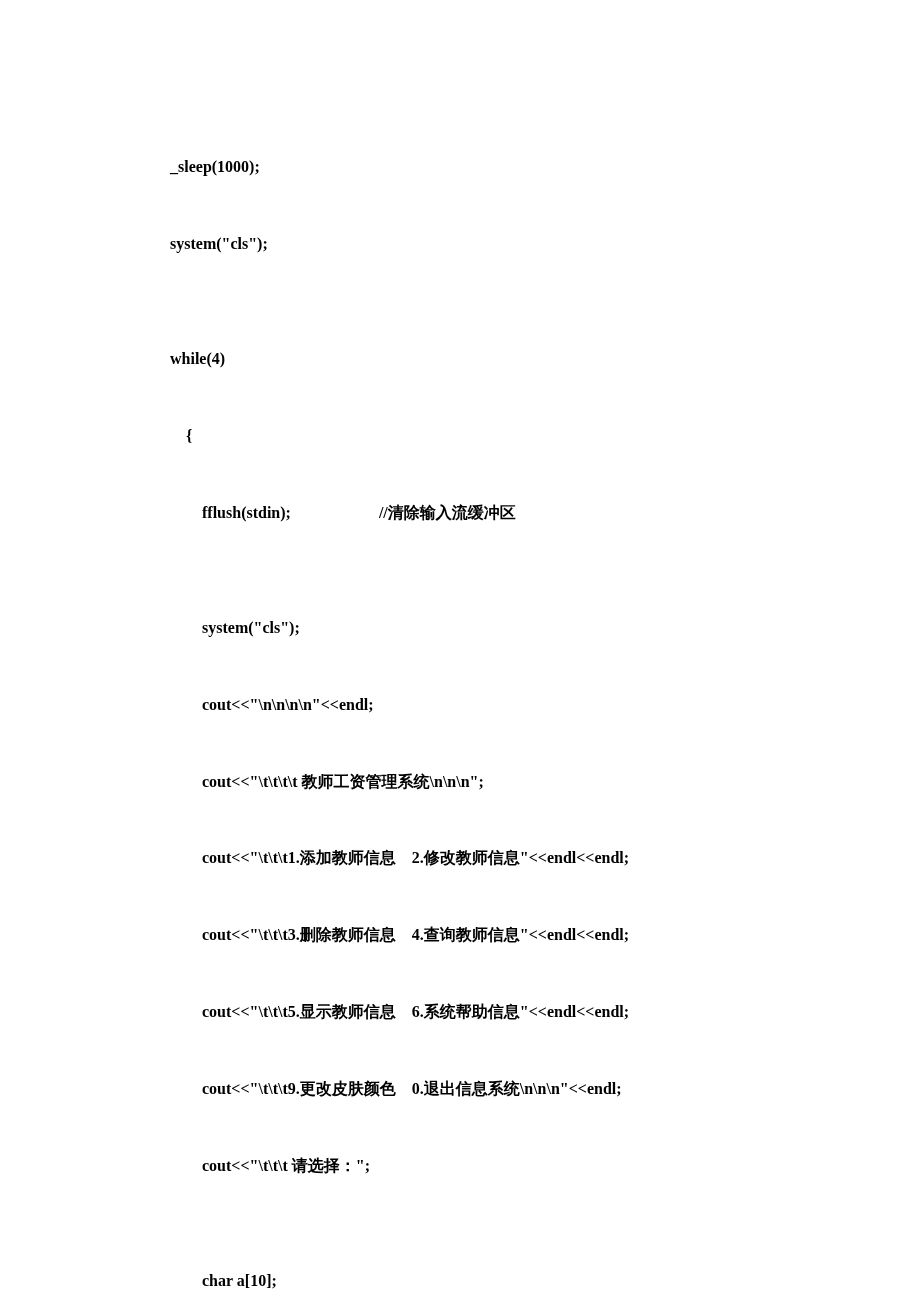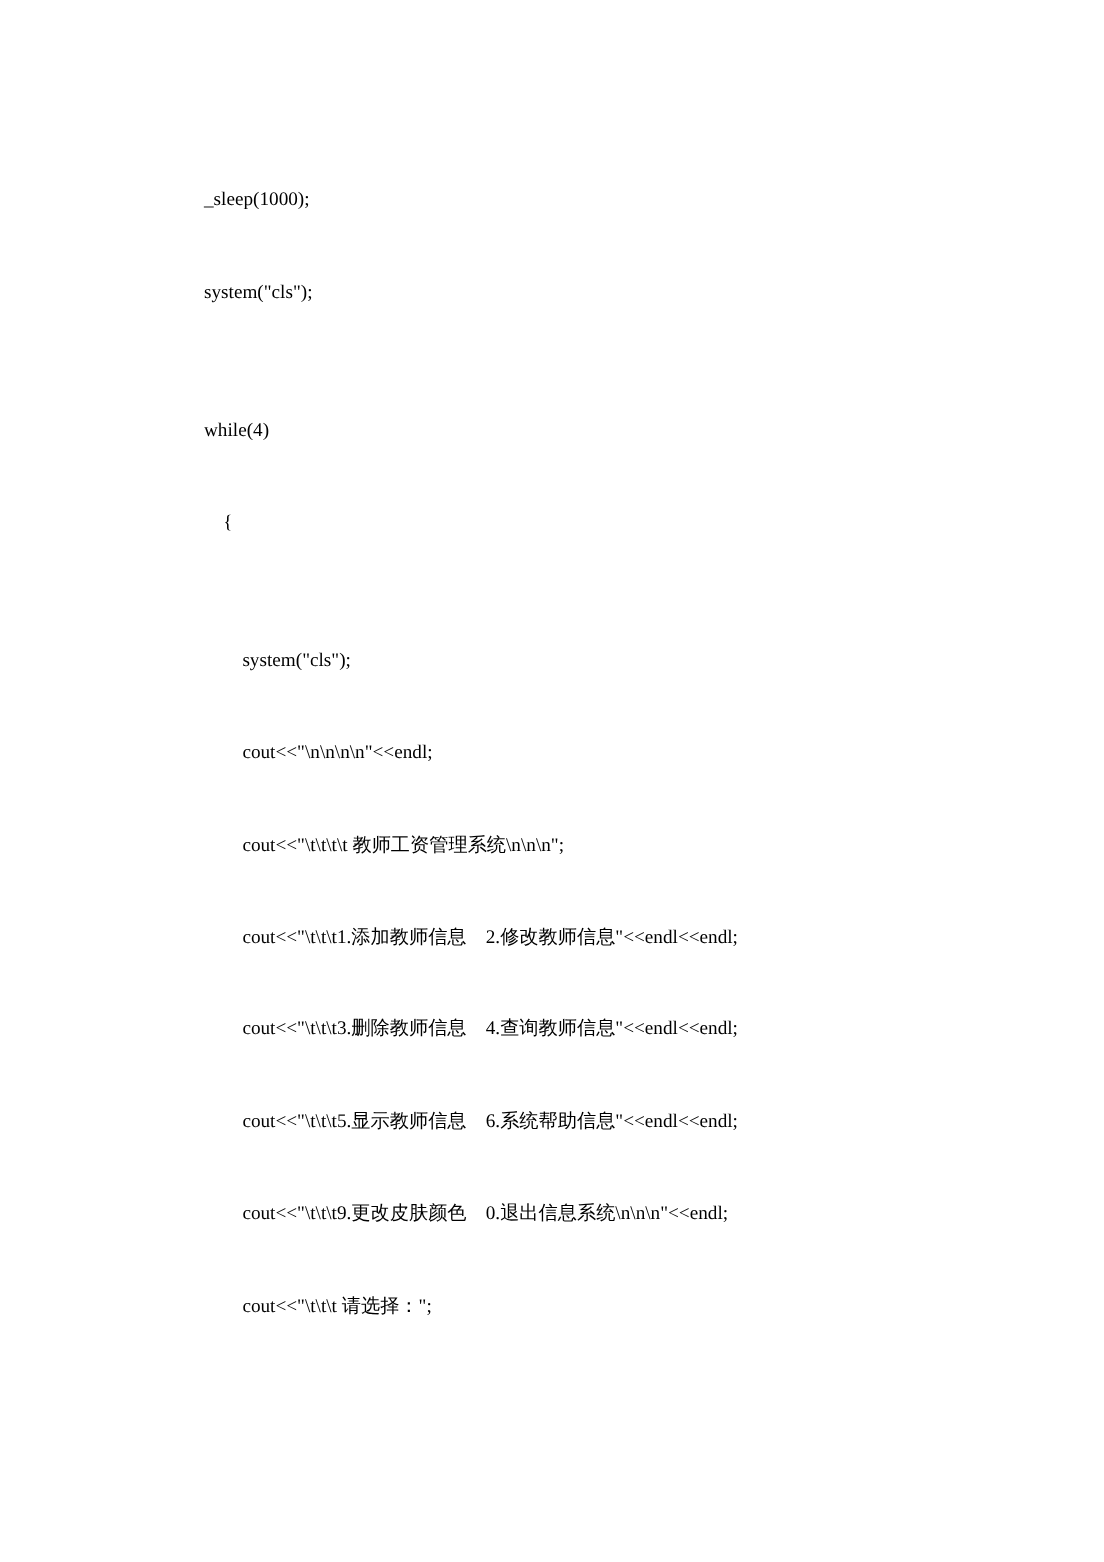--- a/index.html
+++ b/index.html
@@ -12,41 +12,44 @@
     width: 920px;
     height: 1302px;
     line-height: 2.4;
   }
   .page {
     padding: 110px 60px 60px 170px;
     white-space: pre;
   }
   .line {
     display: block;
+    font-weight: bold;
   }
 </style>
 </head>
 <body>
 
 <div class="page">
 <span class="line">_sleep(1000);</span>
 <span class="line">system("cls");</span>
 <span class="line"></span>
 <span class="line">while(4)</span>
 <span class="line">    {</span>
+<span class="line">        fflush(stdin);                      //清除输入流缓冲区</span>
 <span class="line"></span>
 <span class="line">        system("cls");</span>
 <span class="line">        cout&lt;&lt;"\n\n\n\n"&lt;&lt;endl;</span>
 <span class="line">        cout&lt;&lt;"\t\t\t\t 教师工资管理系统\n\n\n";</span>
 <span class="line">        cout&lt;&lt;"\t\t\t1.添加教师信息    2.修改教师信息"&lt;&lt;endl&lt;&lt;endl;</span>
 <span class="line">        cout&lt;&lt;"\t\t\t3.删除教师信息    4.查询教师信息"&lt;&lt;endl&lt;&lt;endl;</span>
 <span class="line">        cout&lt;&lt;"\t\t\t5.显示教师信息    6.系统帮助信息"&lt;&lt;endl&lt;&lt;endl;</span>
 <span class="line">        cout&lt;&lt;"\t\t\t9.更改皮肤颜色    0.退出信息系统\n\n\n"&lt;&lt;endl;</span>
 <span class="line">        cout&lt;&lt;"\t\t\t 请选择：";</span>
 <span class="line"></span>
+<span class="line">        char a[10];</span>
 
 
 
 
 
 
 
 
 
 

